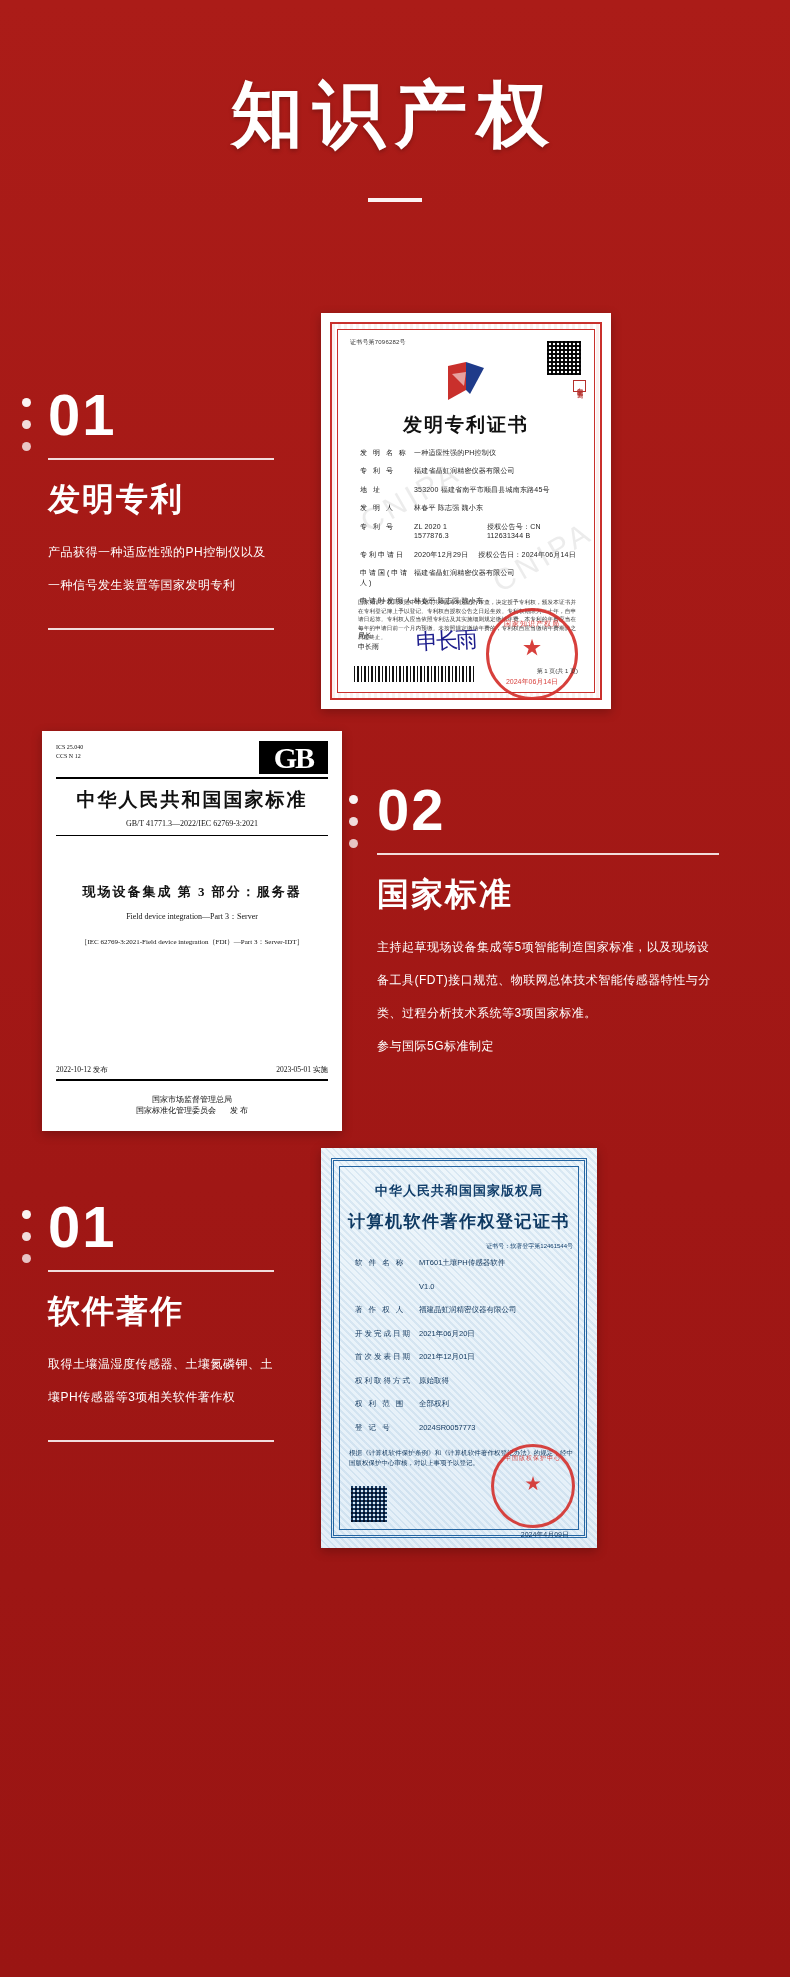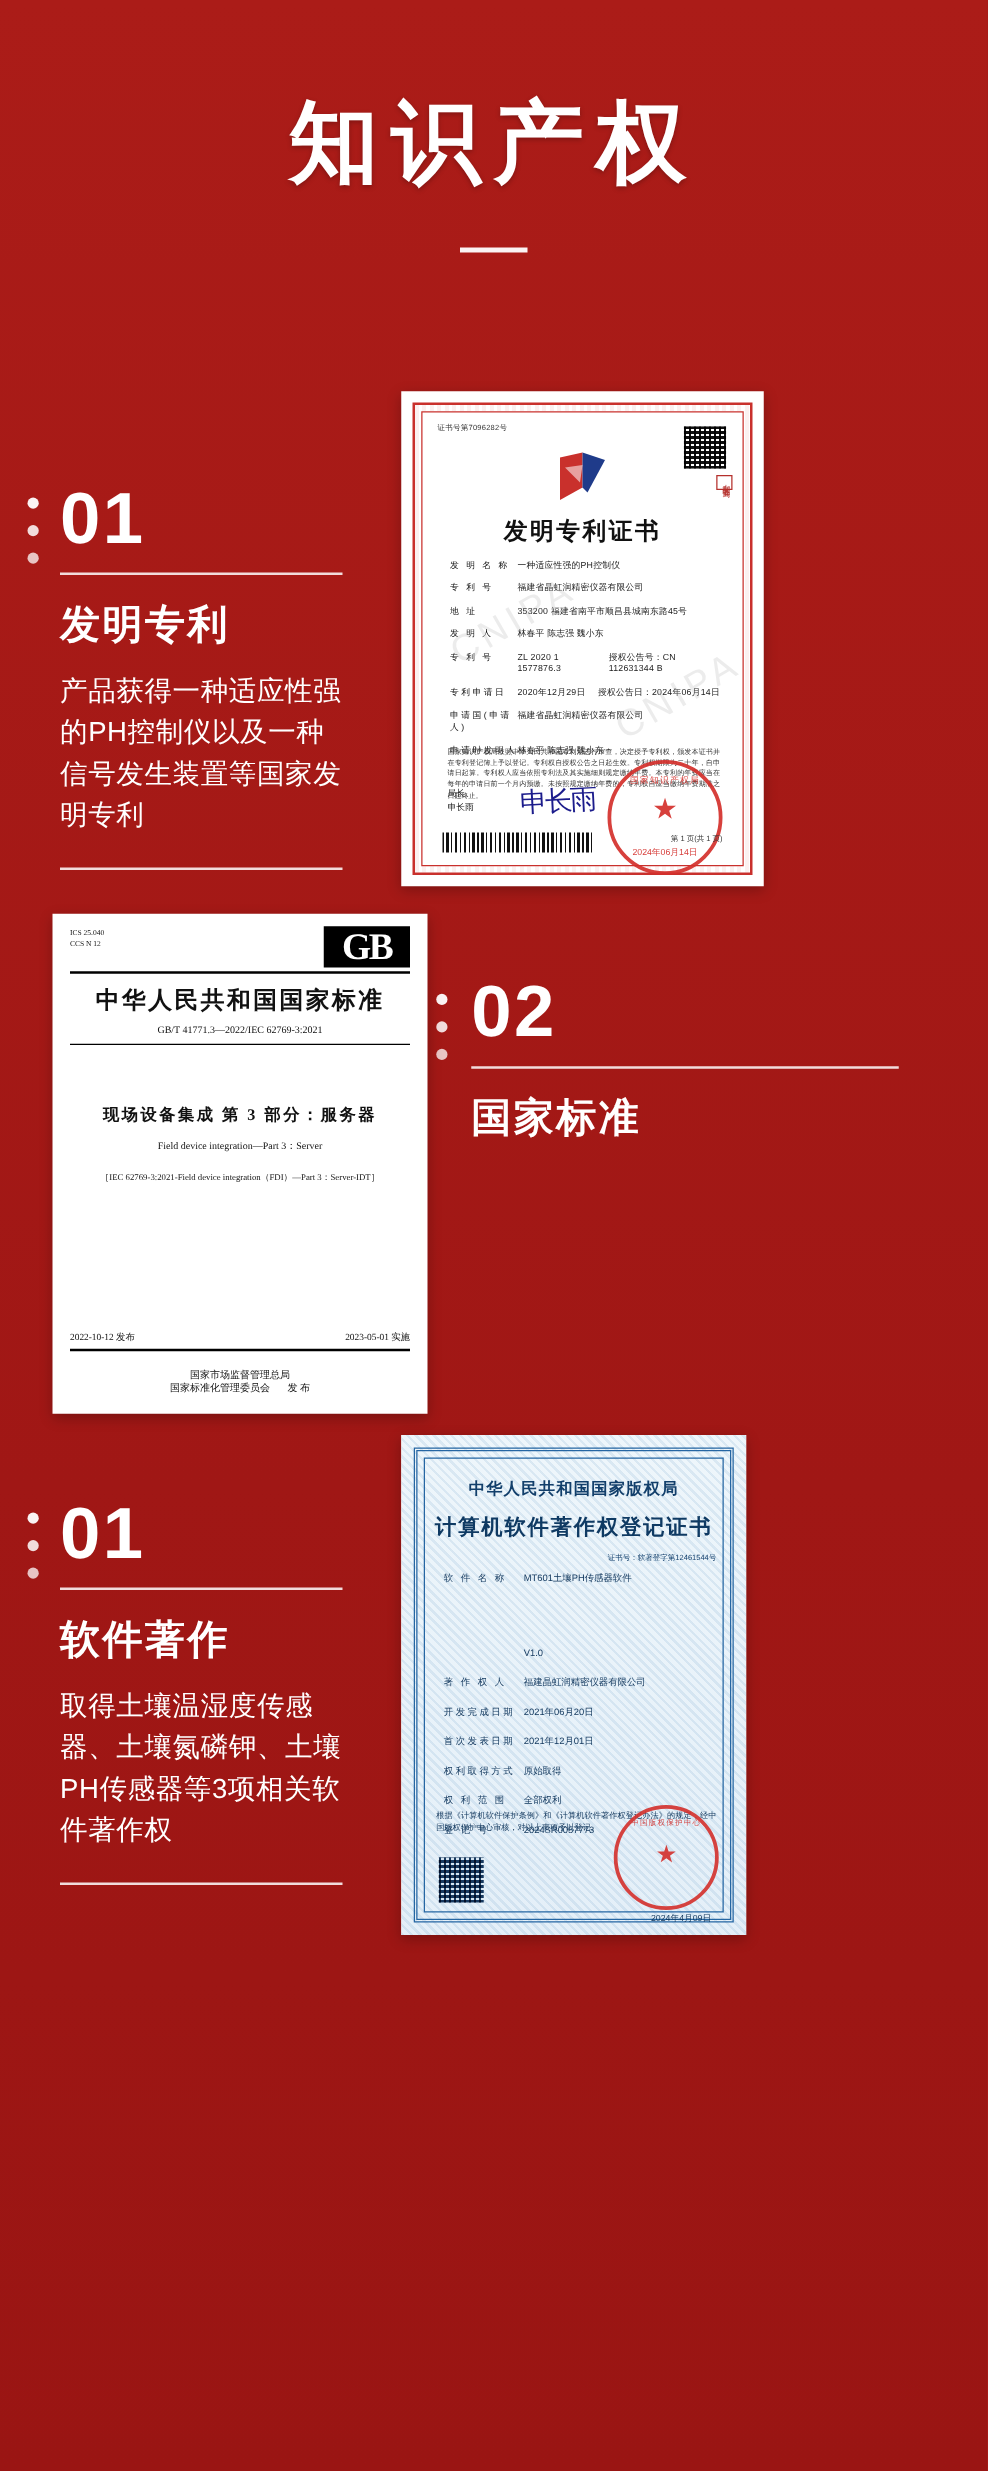--- a/index.html
+++ b/index.html
@@ -84,21 +84,21 @@
     margin-top: 14px;
   }
   .heading {
     font-size: 32px;
     font-weight: bold;
     color: #ffffff;
     margin-top: 18px;
     letter-spacing: 2px;
   }
   .desc {
-    font-size: 22px;
+    font-size: 12px;
     line-height: 33px;
     color: #ffffff;
     margin-top: 14px;
     letter-spacing: 0.5px;
   }
   .underline {
     height: 2px;
     background: rgba(255,255,255,0.85);
     margin-top: 26px;
   }
@@ -410,21 +410,21 @@
   .c3-rows {
     position: absolute;
     left: 34px; right: 24px; top: 110px;
     font-size: 7.5px;
     color: #10365c;
     line-height: 1.4;
   }
   .c3-row { display: flex; margin-bottom: 13px; }
   .c3-lab { width: 64px; flex: none; letter-spacing: 2px; }
   .c3-val { flex: 1; }
-  .c3-ver { margin-left: 64px; margin-top: 36px; }
+  .c3-ver { margin-left: 64px; }
   .c3-note {
     position: absolute;
     left: 28px; right: 24px; top: 300px;
     font-size: 6.5px;
     color: #10365c;
     line-height: 1.6;
     text-align: justify;
   }
   .c3-qr {
     position: absolute;
@@ -562,20 +562,22 @@
 
   <div class="dots" style="left:349px; top:795px;">
     <i></i>
       <i></i>
       <i></i>
   </div>
   <div class="txtblock" style="left:377px; top:781px; width:342px;">
     <div class="num">02</div>
     <div class="numline"></div>
     <div class="heading">国家标准</div>
+    <div class="desc" style="white-space:pre-line;">主持起草现场设备集成等5项智能制造国家标准，以及现场设备工具(FDT)接口规范、物联网总体技术智能传感器特性与分类、过程分析技术系统等3项国家标准。
+参与国际5G标准制定</div>
   </div>
 
   <div class="cert2">
     <div class="c2-ics" style="white-space:pre-line;">ICS 25.040
 CCS N 12</div>
     <div class="c2-gb"><span class="b">GB</span></div>
     <div class="c2-line1"></div>
     <div class="c2-title">中华人民共和国国家标准</div>
     <div class="c2-code">GB/T 41771.3—2022/IEC 62769-3:2021</div>
     <div class="c2-line2"></div>

